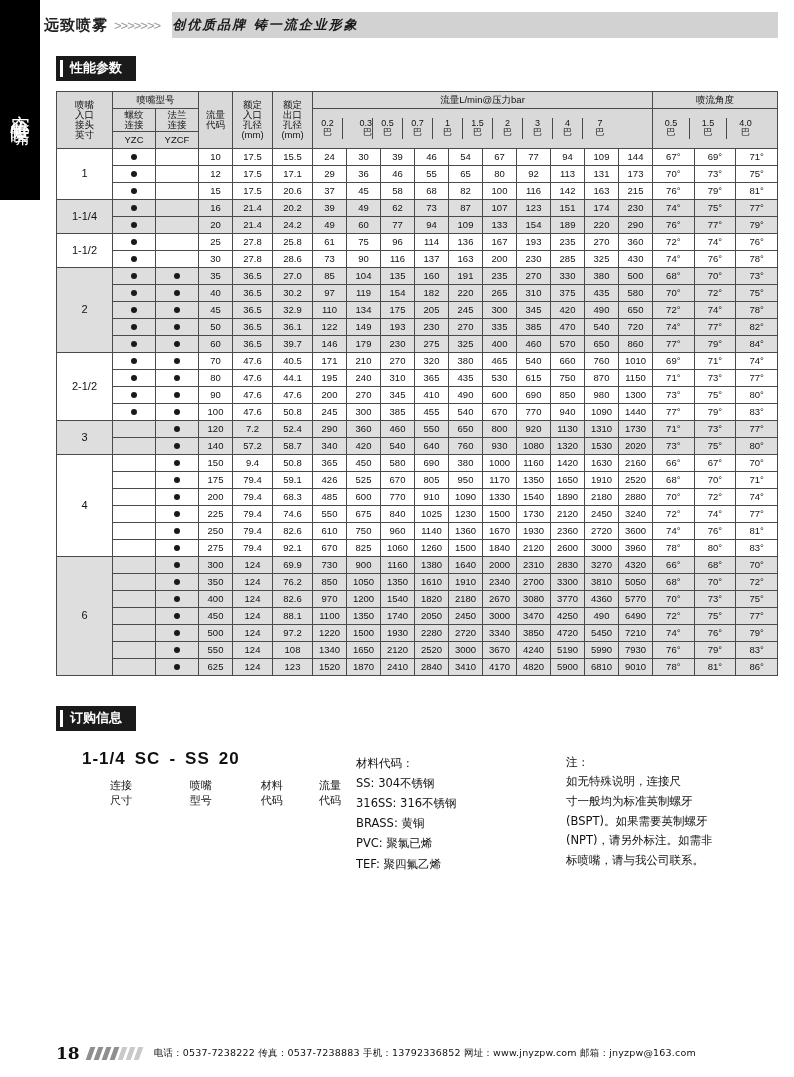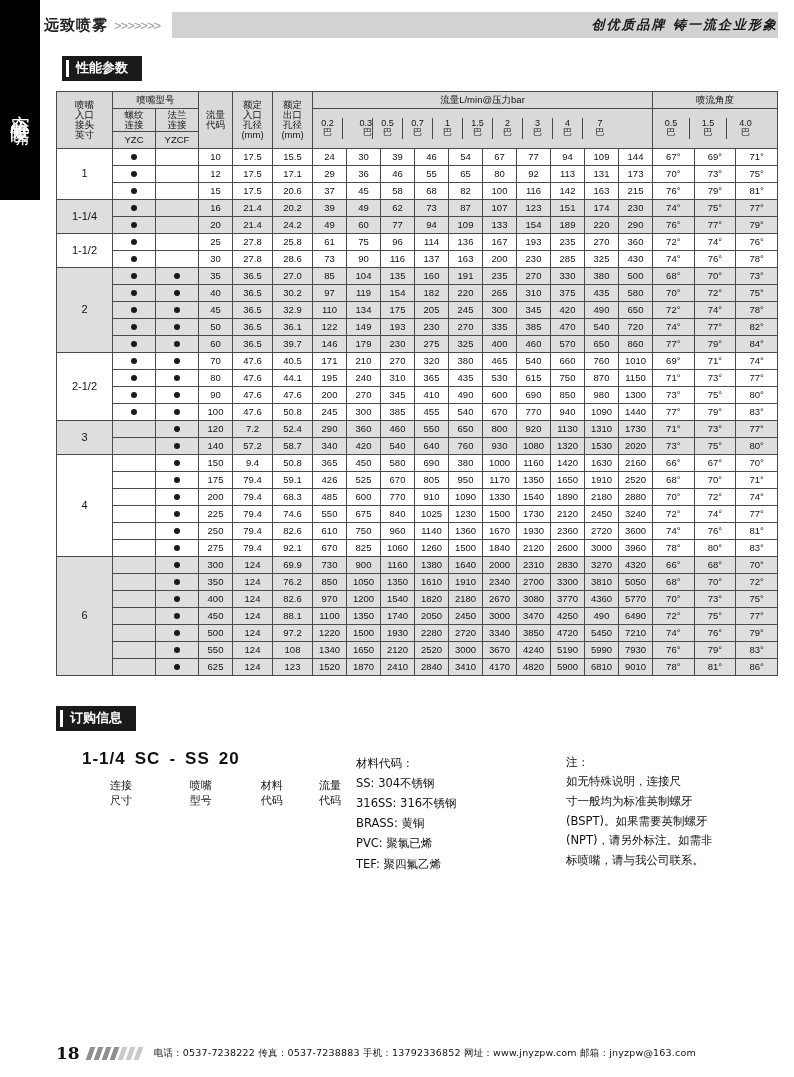--- a/index.html
+++ b/index.html
@@ -63,21 +63,21 @@
     letter-spacing: -1px;
     font-family: "Liberation Sans", sans-serif;
   }
   .header-bar {
     margin-left: 12px;
     flex: 1;
     height: 26px;
     background: #d2d2d2;
     display: flex;
     align-items: center;
-    justify-content: flex-end;
+    justify-content: flex-start;
   }
   .header-bar span {
     font-family: "DejaVu Serif", serif;
     font-size: 13px;
     font-weight: bold;
     font-style: italic;
     color: #1a1a1a;
     letter-spacing: 2px;
   }
 
@@ -93,21 +93,21 @@
     position: relative;
     font-family: "DejaVu Sans", sans-serif;
   }
   .section-title::before {
     content: "";
     position: absolute;
     left: 4px; top: 4px; bottom: 4px;
     width: 3px;
     background: #fff;
   }
-  .title-wrap { padding-left: 6px; }
+  .title-wrap { padding-left: 0; }
 
   
   table.spec {
     border-collapse: collapse;
     margin: 2px 16px 0 16px;
     width: 722px;
     font-size: 9.5px;
     font-family: "Liberation Sans", sans-serif;
     position: relative;
     z-index: 2;

